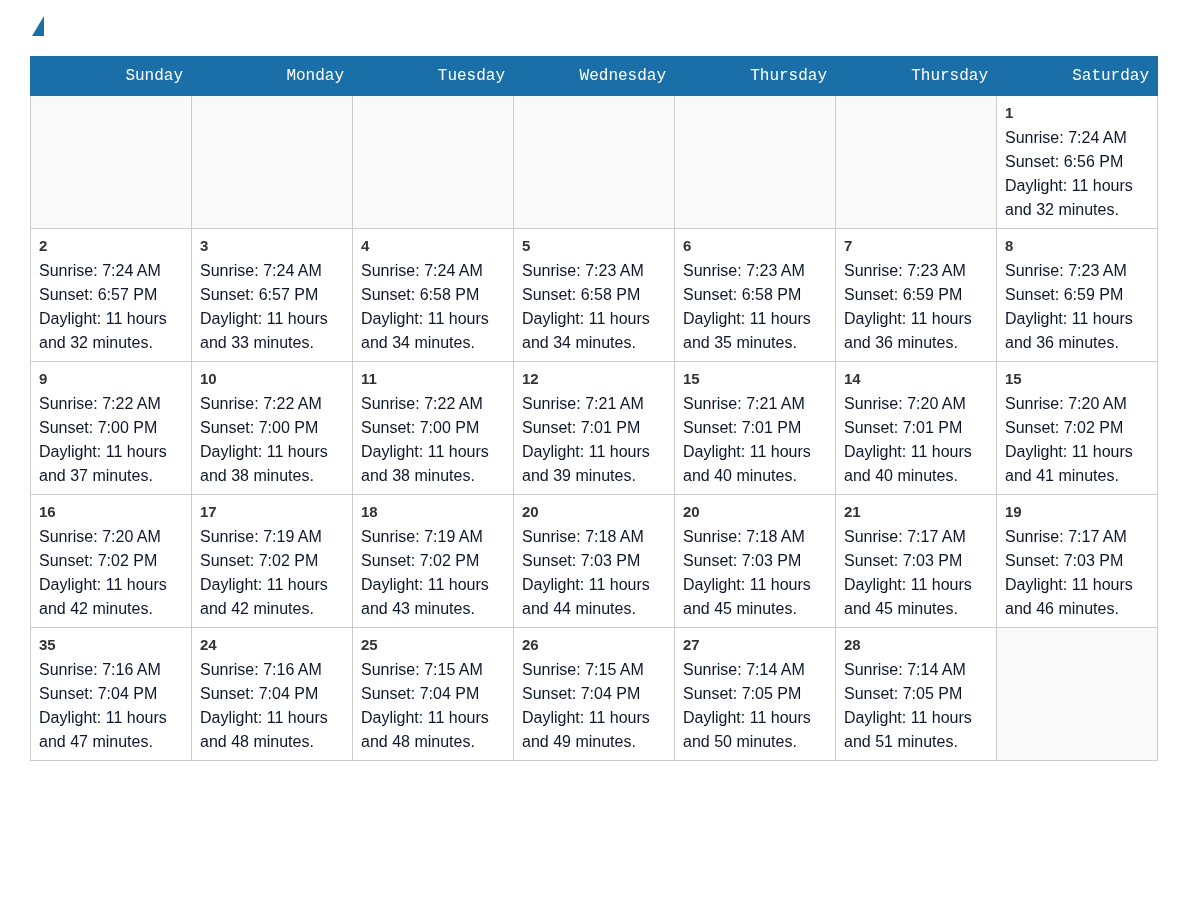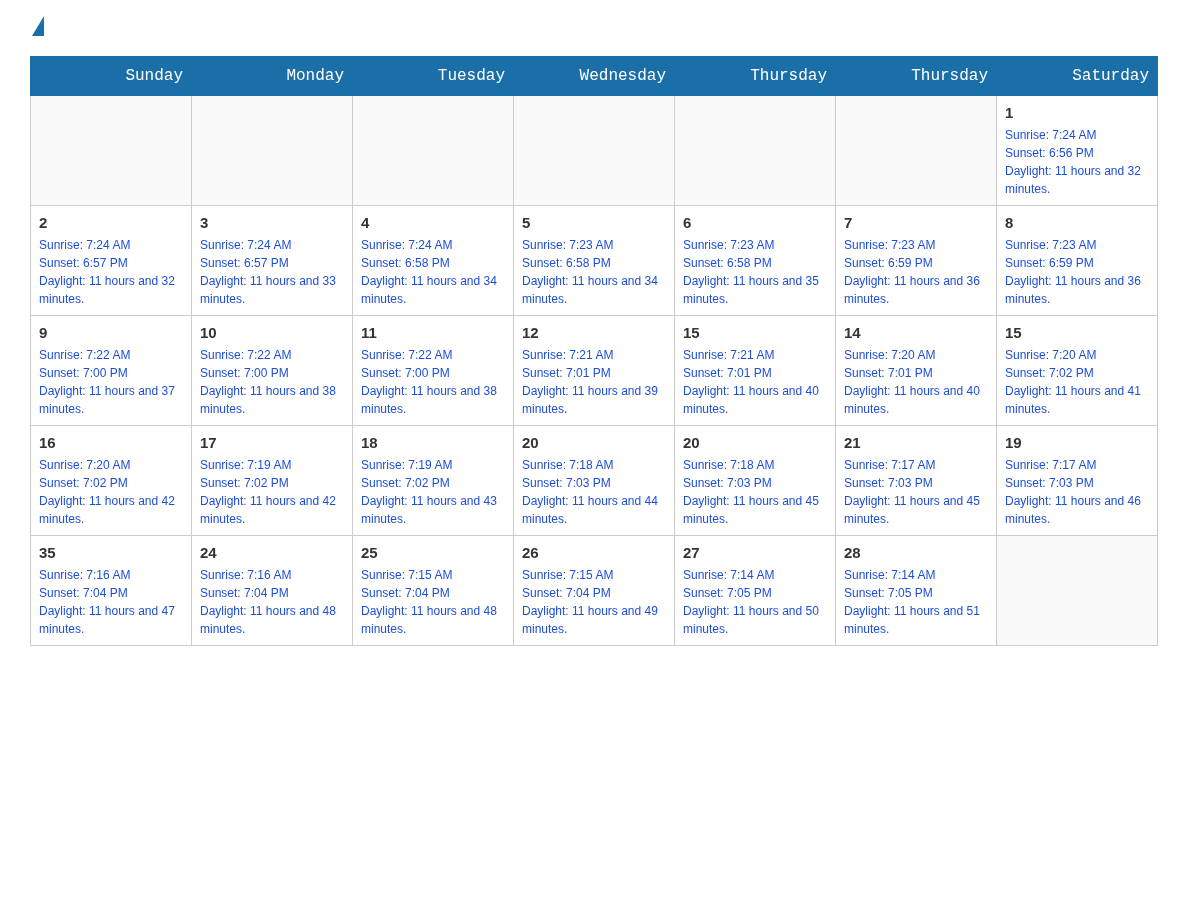--- a/index.html
+++ b/index.html
@@ -81,22 +81,22 @@
       font-size: 13px;
       line-height: 1.4;
     }
     .day-num {
       font-size: 15px;
       font-weight: bold;
       display: block;
       margin-bottom: 3px;
     }
     .day-info {
-      font-size: 12px;
-      color: #1d4ed8;
+      font-size: 16px;
+      color: #0f172a;
       line-height: 1.5;
     }
     .empty-cell {
       background: #f9f9f9;
     }
     tr.week-row td {
       height: 110px;
     }
   </style>
 </head>

